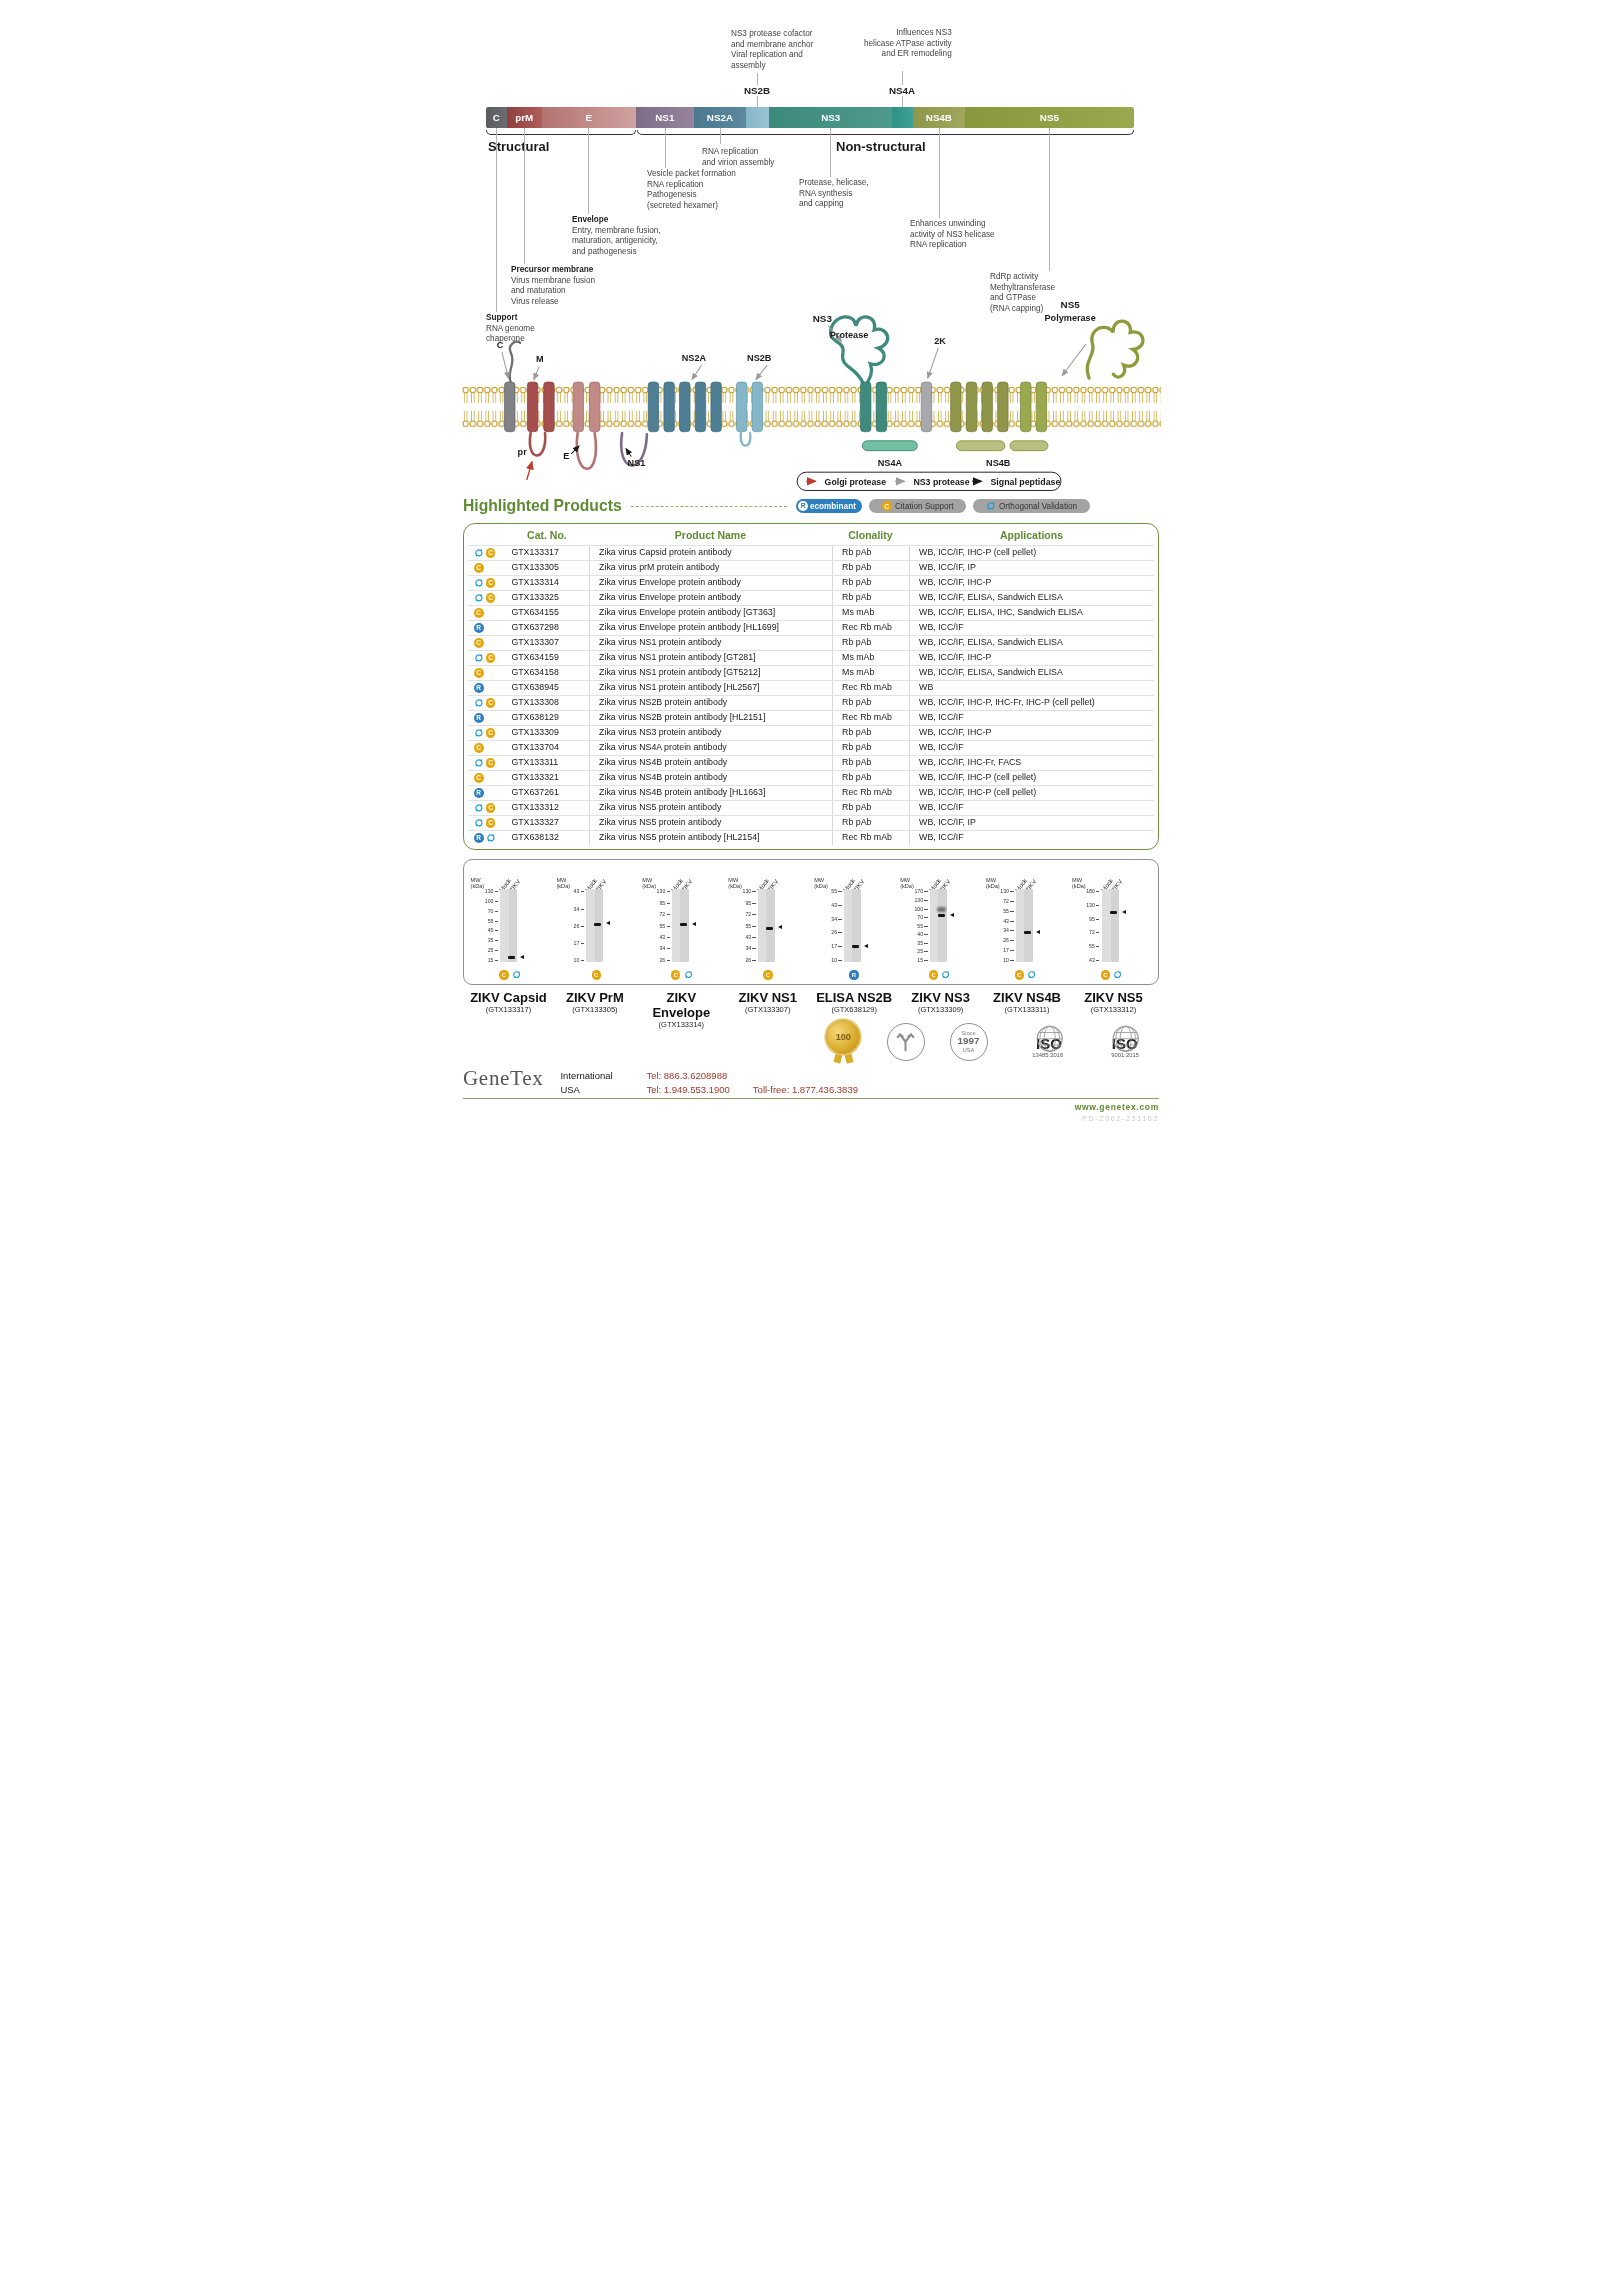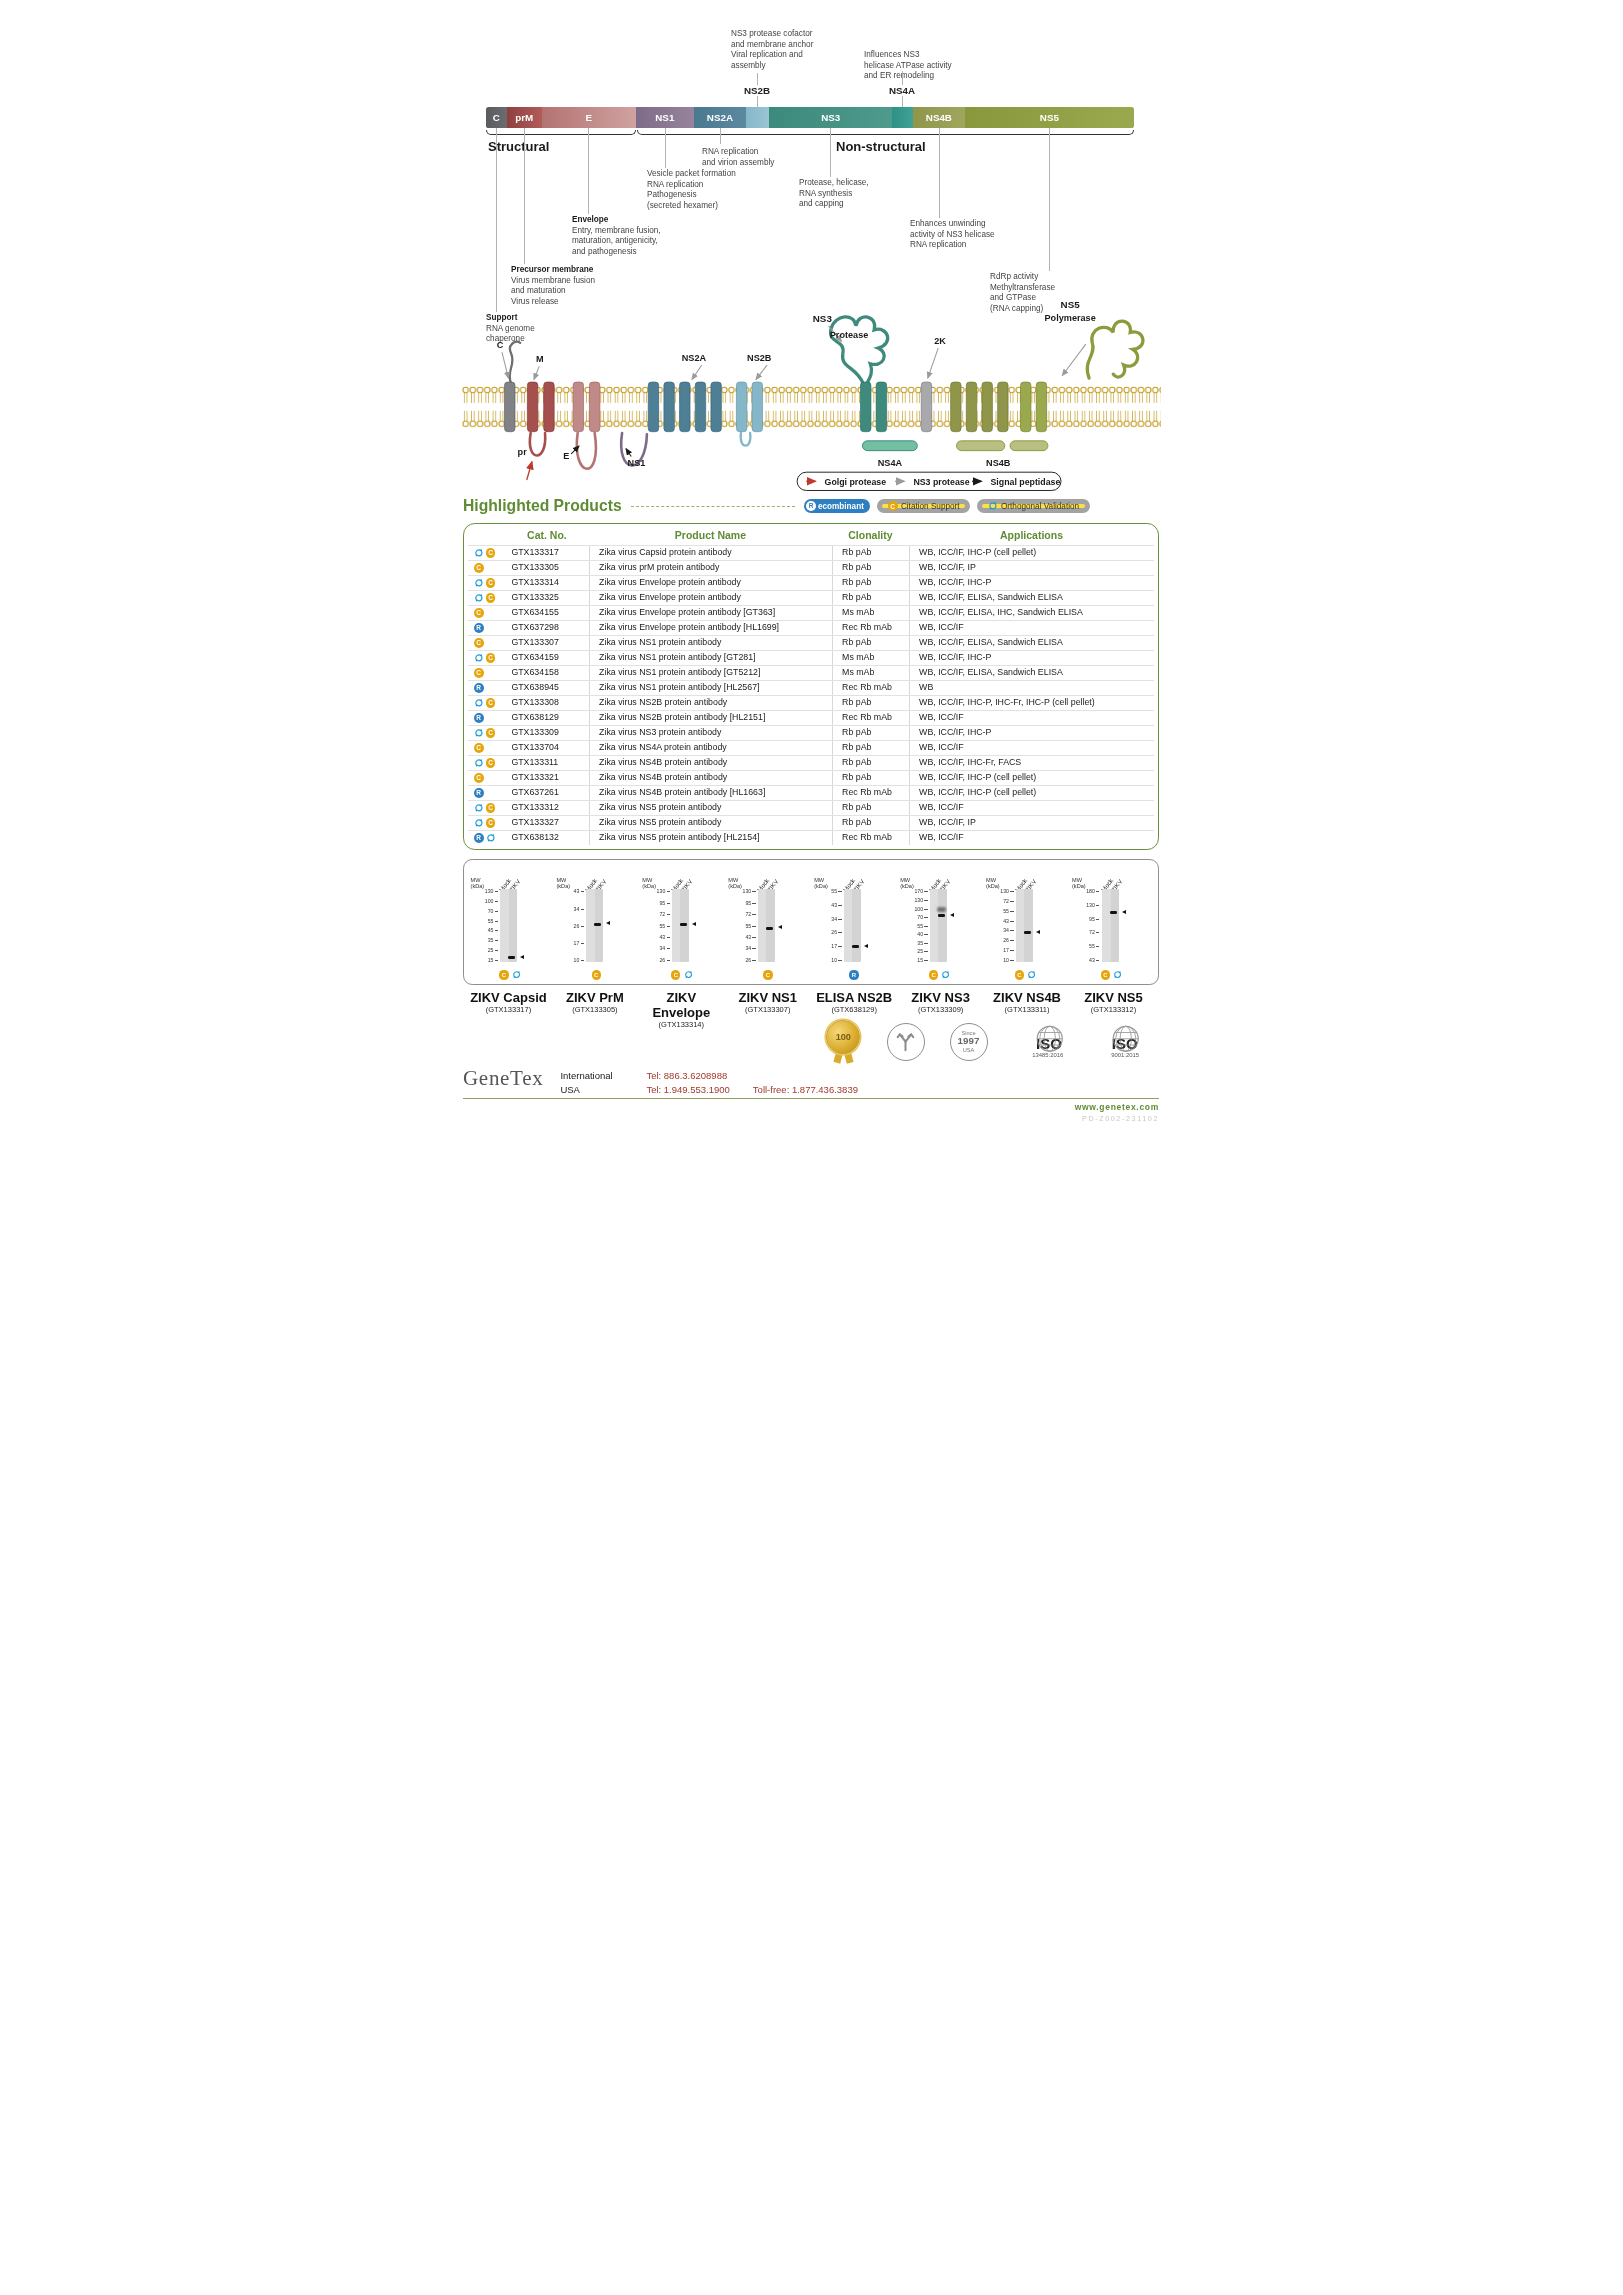--- a/index.html
+++ b/index.html
@@ -19,21 +19,21 @@
 #topology{position:absolute;left:0;top:288px;width:811px;height:209px}
 .tl{font-weight:bold;font-size:14px;fill:#1a1a1a;font-family:"Liberation Sans",sans-serif}
 .tl-big{font-size:15px}
 .leg-t{font-weight:bold;font-size:13.5px;fill:#1a1a1a;font-family:"Liberation Sans",sans-serif}
 
 #hp-row{position:absolute;left:57px;top:497px;width:627px;display:flex;align-items:center;gap:6.5px}
 #hp-row h2{color:#5f8c33;font-size:15.7px;font-weight:bold;white-space:nowrap}
 .dash-line{flex:1;border-top:1.6px dashed #9bb06a;height:0;margin:0 2.6px}
 .pill-rec{display:inline-flex;align-items:center;gap:2px;background:#2e7fc0;color:#fff;border-radius:7.2px;height:13.7px;padding:0 6.5px 0 2px;font-size:8.2px;font-weight:bold}
 .rec-circle{width:9.8px;height:9.8px;border-radius:50%;background:#fff;color:#2e7fc0;display:inline-flex;align-items:center;justify-content:center;font-size:6.5px;font-weight:bold}
-.pill{display:inline-flex;align-items:center;gap:3.3px;border:5px solid #a3a3a3;border-radius:7.2px;height:13.7px;padding:0 5.9px;font-size:8.2px;color:#333;background:#fde047;white-space:nowrap}
+.pill{display:inline-flex;align-items:center;gap:3.3px;border:7px solid #a3a3a3;border-radius:7.2px;height:13.7px;padding:0 5.9px;font-size:8.2px;color:#333;background:#14b8a6;white-space:nowrap}
 .ic{display:inline-flex;align-items:center;justify-content:center;width:9.8px;height:9.8px;border-radius:50%;flex:none}
 .ic-c{background:#e7a50c;color:#fff;font-weight:bold;font-size:6.5px}
 .ic-r{background:#2e7fc0;color:#fff;font-weight:bold;font-size:6.5px}
 .ic-o{background:transparent}
 .ic-o svg{width:9.8px;height:9.8px}
 
 #table-box{position:absolute;left:57px;top:523px;width:696px;border:1.6px solid #6b8f3f;border-radius:11.8px;padding:2.6px 3.9px 3.9px 3.9px;background:#fff}
 .trow,.thead{display:grid;grid-template-columns:37px 84px 243px 77px 1fr;align-items:center;min-height:15px}
 .thead{min-height:18.3px}
 .trow{border-top:0.7px solid #e2e2e2}
@@ -114,21 +114,21 @@
       <div class="callout" style="left: 118px; top: 128px; height: 136px;"></div>
       <div class="callout" style="left: 182px; top: 128px; height: 86px;"></div>
       <div class="callout" style="left: 259px; top: 128px; height: 40px;"></div>
       <div class="callout" style="left: 314px; top: 128px; height: 16.4px;"></div>
       <div class="callout" style="left: 424px; top: 128px; height: 49px;"></div>
       <div class="callout" style="left: 533px; top: 128px; height: 90px;"></div>
       <div class="callout" style="left: 643px; top: 128px; height: 143px;"></div>
       <div class="ann" style="left: 325px; top: 29.4px;">NS3 protease cofactor<br>and membrane anchor<br>Viral replication and<br>assembly</div>
       <div class="callout" style="left: 351px; top: 73px; height: 34px;"></div>
       <div class="top-label" style="left: 351px; top: 85px;">NS2B</div>
-      <div class="ann" style="left: 458px; top: 50px;">Influences NS3<br>helicase ATPase activity<br>and ER remodeling</div>
+      <div class="ann" style="left: 458px; top: 28px; text-align: right;">Influences NS3<br>helicase ATPase activity<br>and ER remodeling</div>
       <div class="callout" style="left: 496px; top: 71px; height: 36px;"></div>
       <div class="top-label" style="left: 496px; top: 85px;">NS4A</div>
       <div class="ann" style="left: 296px; top: 147px;">RNA replication<br>and virion assembly</div>
       <div class="ann" style="left: 241px; top: 169px;">Vesicle packet formation<br>RNA replication<br>Pathogenesis<br>(secreted hexamer)</div>
       <div class="ann" style="left: 393px; top: 178px;">Protease, helicase,<br>RNA synthesis<br>and capping</div>
       <div class="ann" style="left: 166px; top: 215px;"><b>Envelope</b>Entry, membrane fusion,<br>maturation, antigenicity,<br>and pathogenesis</div>
       <div class="ann" style="left: 504px; top: 219px;">Enhances unwinding<br>activity of NS3 helicase<br>RNA replication</div>
       <div class="ann" style="left: 105px; top: 265px;"><b>Precursor membrane</b>Virus membrane fusion<br>and maturation<br>Virus release</div>
       <div class="ann" style="left: 584px; top: 272px;">RdRp activity<br>Methyltransferase<br>and GTPase<br>(RNA capping)</div>
       <div class="ann" style="left: 80px; top: 313px;"><b>Support</b>RNA genome<br>chaperone</div>

